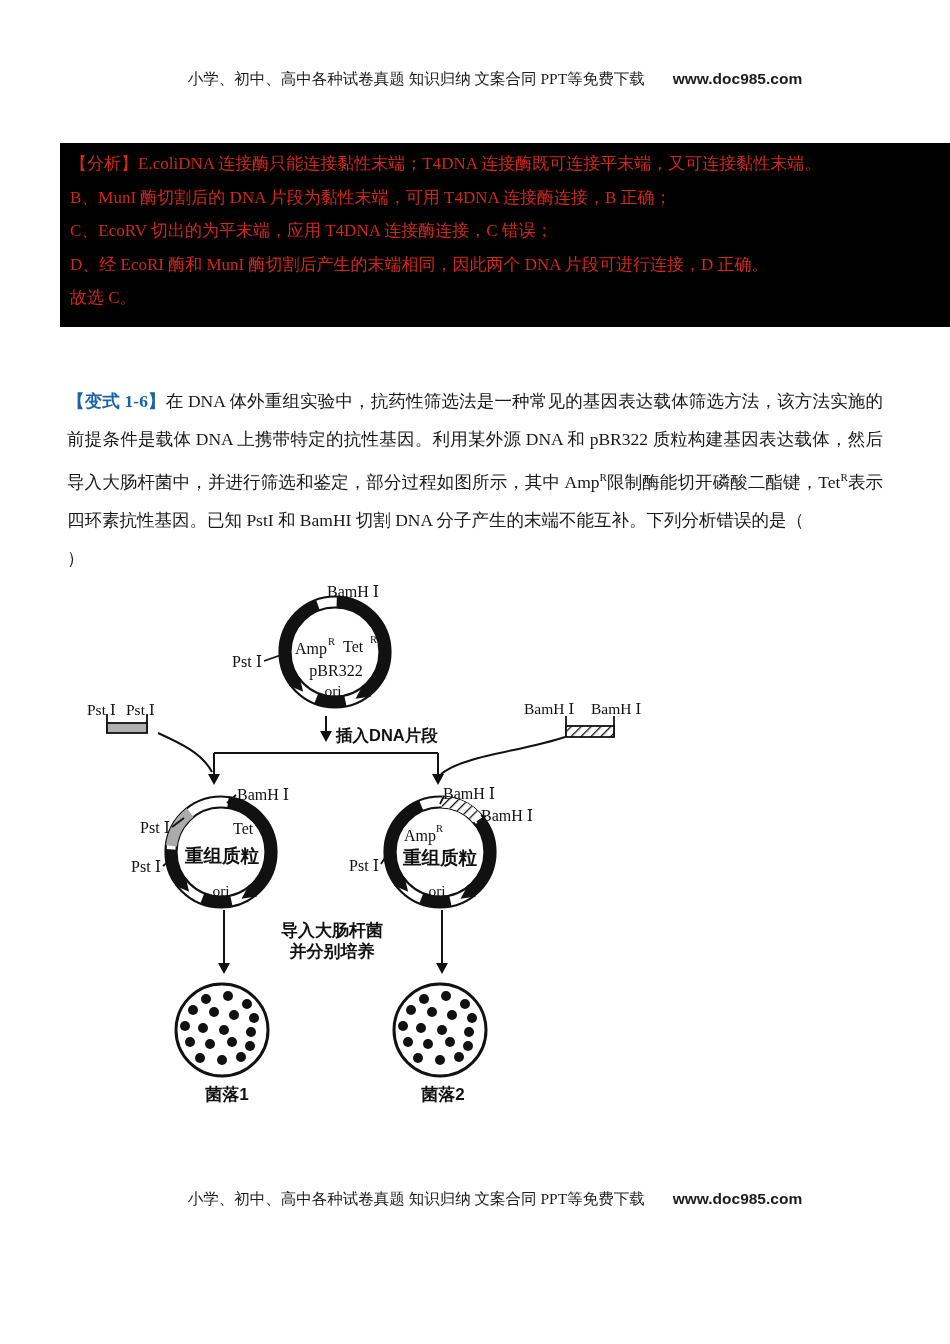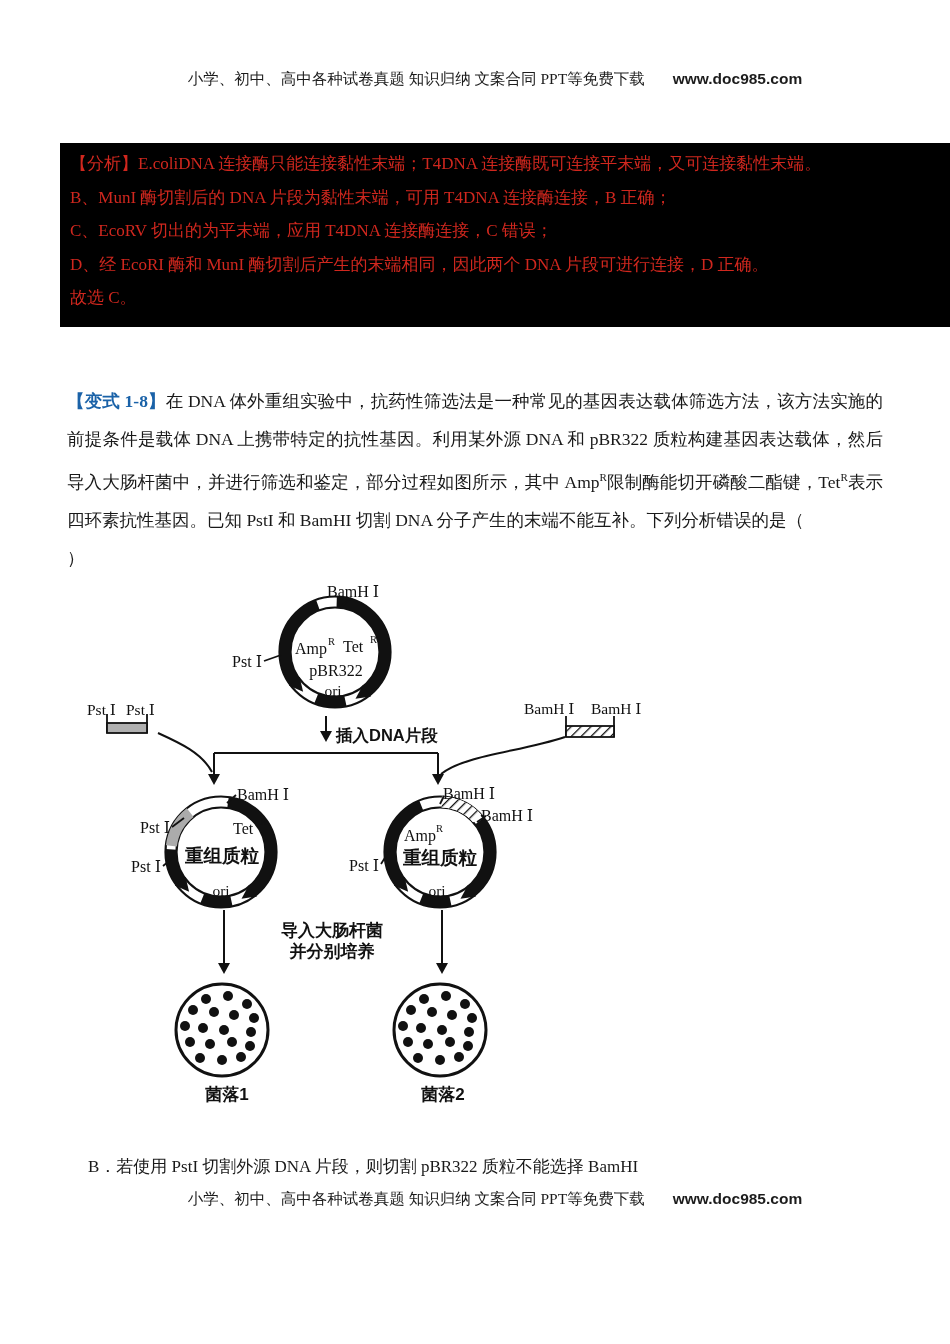--- a/index.html
+++ b/index.html
@@ -49,21 +49,21 @@
 
   <div class="ans-block">
     <p><span>【分析】</span><span>E.coliDNA 连接酶只能连接黏性末端；T4DNA 连接酶既可连接平末端，又可连接黏性末端。</span></p>
     <p>B、MunI 酶切割后的 DNA 片段为黏性末端，可用 T4DNA 连接酶连接，B 正确；</p>
     <p>C、EcoRV 切出的为平末端，应用 T4DNA 连接酶连接，C 错误；</p>
     <p>D、经 EcoRI 酶和 MunI 酶切割后产生的末端相同，因此两个 DNA 片段可进行连接，D 正确。</p>
     <p>故选 C。</p>
   </div>
 
   <div class="variant">
-    <span class="vtag">【变式 1-8】</span><span>在 DNA 体外重组实验中，抗药性筛选法是一种常见的基因表达载体筛选方法，该方法实施的前提条件是载体 DNA 上携带特定的抗性基因。利用某外源 DNA 和 pBR322 质粒构建基因表达载体，然后导入大肠杆菌中，并进行筛选和鉴定，部分过程如图所示，其中 Amp</span><sup>R</sup><span>限制酶能切开磷酸二酯键，Tet</span><sup>R</sup><span>表示四环素抗性基因。已知 PstI 和 BamHI 切割 DNA 分子产生的末端不能互补。下列分析错误的是（</span><br><span>）</span>
+    <span class="vtag">【变式 1-6】</span><span>在 DNA 体外重组实验中，抗药性筛选法是一种常见的基因表达载体筛选方法，该方法实施的前提条件是载体 DNA 上携带特定的抗性基因。利用某外源 DNA 和 pBR322 质粒构建基因表达载体，然后导入大肠杆菌中，并进行筛选和鉴定，部分过程如图所示，其中 Amp</span><sup>R</sup><span>限制酶能切开磷酸二酯键，Tet</span><sup>R</sup><span>表示四环素抗性基因。已知 PstI 和 BamHI 切割 DNA 分子产生的末端不能互补。下列分析错误的是（</span><br><span>）</span>
   </div>
 
   <svg id="diagram" width="700" height="536" viewBox="0 578 700 536">
     <defs>
       <marker id="mRing" markerUnits="userSpaceOnUse" markerWidth="22" markerHeight="22" refX="4" refY="7" orient="auto">
         <path d="M0,0 L14,7 L0,14 Z" fill="#111"></path>
       </marker>
       <marker id="mLine" markerUnits="userSpaceOnUse" markerWidth="18" markerHeight="16" refX="9" refY="6" orient="auto">
         <path d="M0,0 L11,6 L0,12 Z" fill="#111"></path>
       </marker>
@@ -204,21 +204,18 @@
       <circle class="dot" cx="428" cy="1044" r="5"></circle>
         <circle class="dot" cx="450" cy="1042" r="5"></circle>
       <circle class="dot" cx="468" cy="1046" r="5"></circle>
         <circle class="dot" cx="418" cy="1058" r="5"></circle>
       <circle class="dot" cx="440" cy="1060" r="5"></circle>
         <circle class="dot" cx="459" cy="1057" r="5"></circle>
       <text class="dcjk" x="443" y="1100" font-size="17" text-anchor="middle">菌落2</text>
     </g>
   </svg>
 
-  <div class="opt" id="optB">
-    <span>B．</span><span>若使用 PstI 切割外源 DNA 片段，则切割 pBR322 质粒不能选择 BamHI</span>
-  </div>
 
   <div class="banner" id="footer">
     <span>小学、初中、高中各种试卷真题 知识归纳 文案合同 PPT等免费下载</span><span class="site">www.doc985.com</span>
   </div>
 
 </div>
 
 </body></html>

